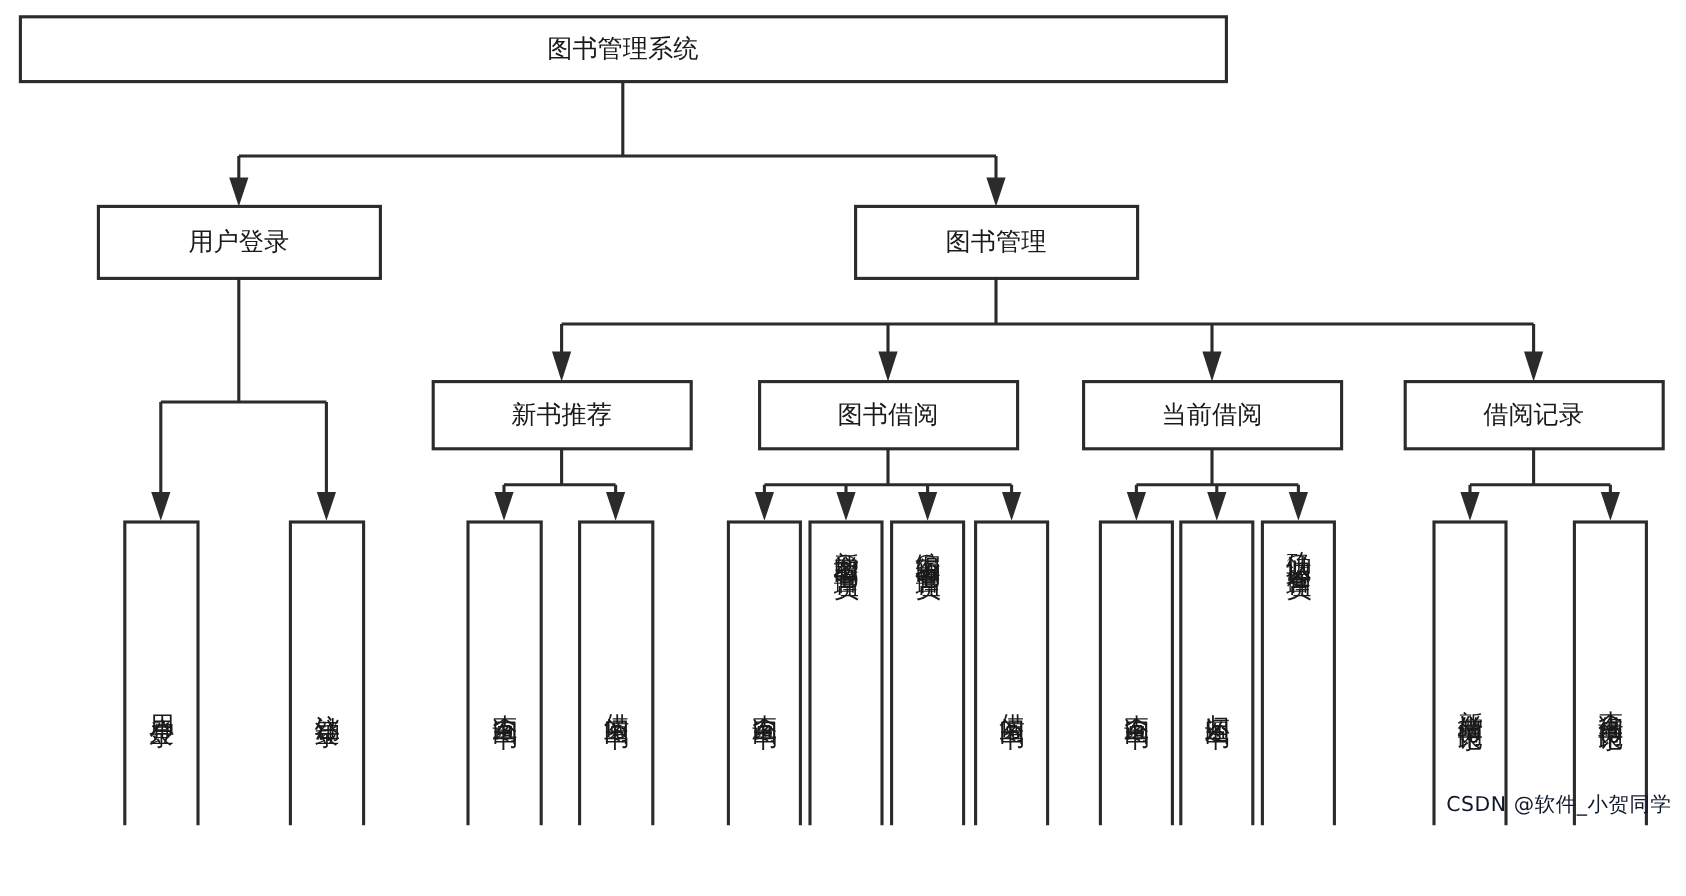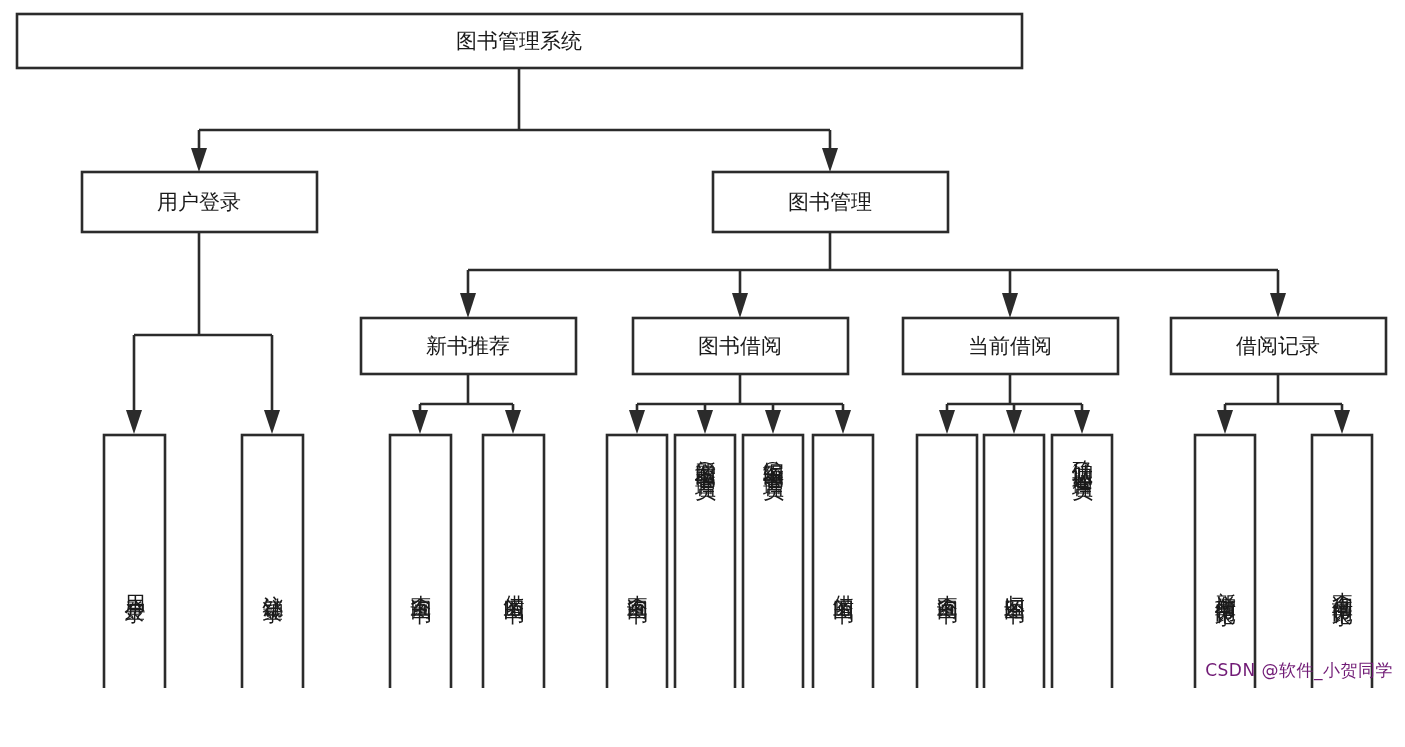--- a/index.html
+++ b/index.html
@@ -64,21 +64,21 @@
     letter-spacing: 3px;
     color: #1a1a1a;
     white-space: nowrap;
   }
   .watermark {
     position: absolute;
     right: 12px;
     bottom: 6px;
     font-family: "DejaVu Sans", "Liberation Sans", sans-serif;
     font-size: 17px;
-    color: #701a75;
+    color: #0f172a;
     letter-spacing: 0.5px;
     user-select: none;
   }
 </style>
 </head>
 <body>
 
 <div id="diagram-root">
 
   <svg id="diagram-svg" viewBox="0 0 1405 747">

